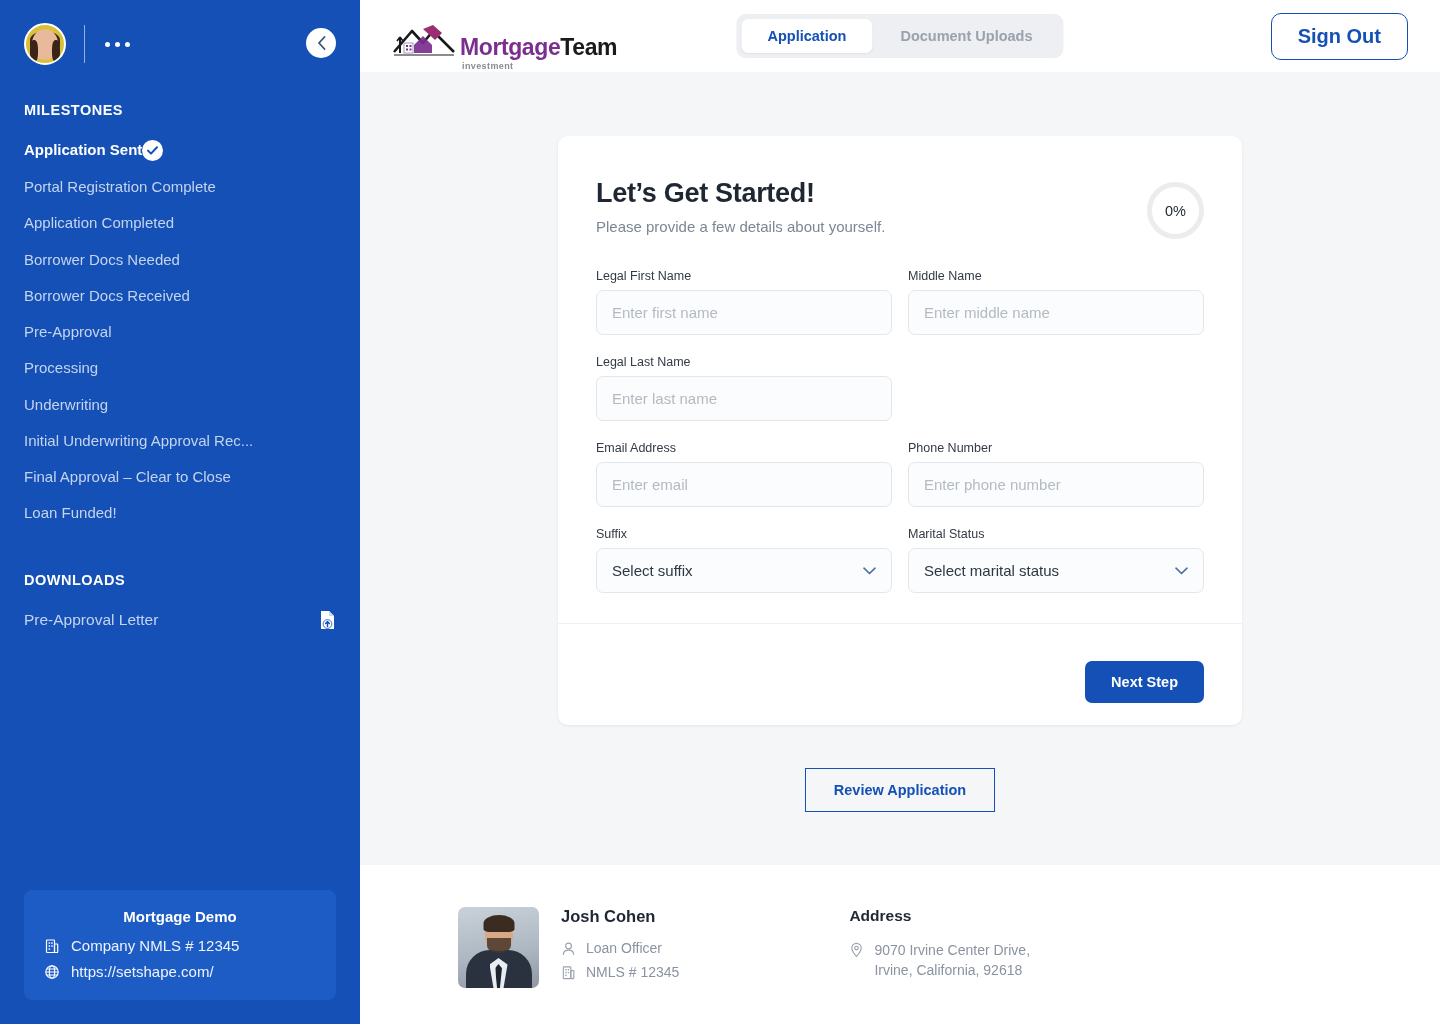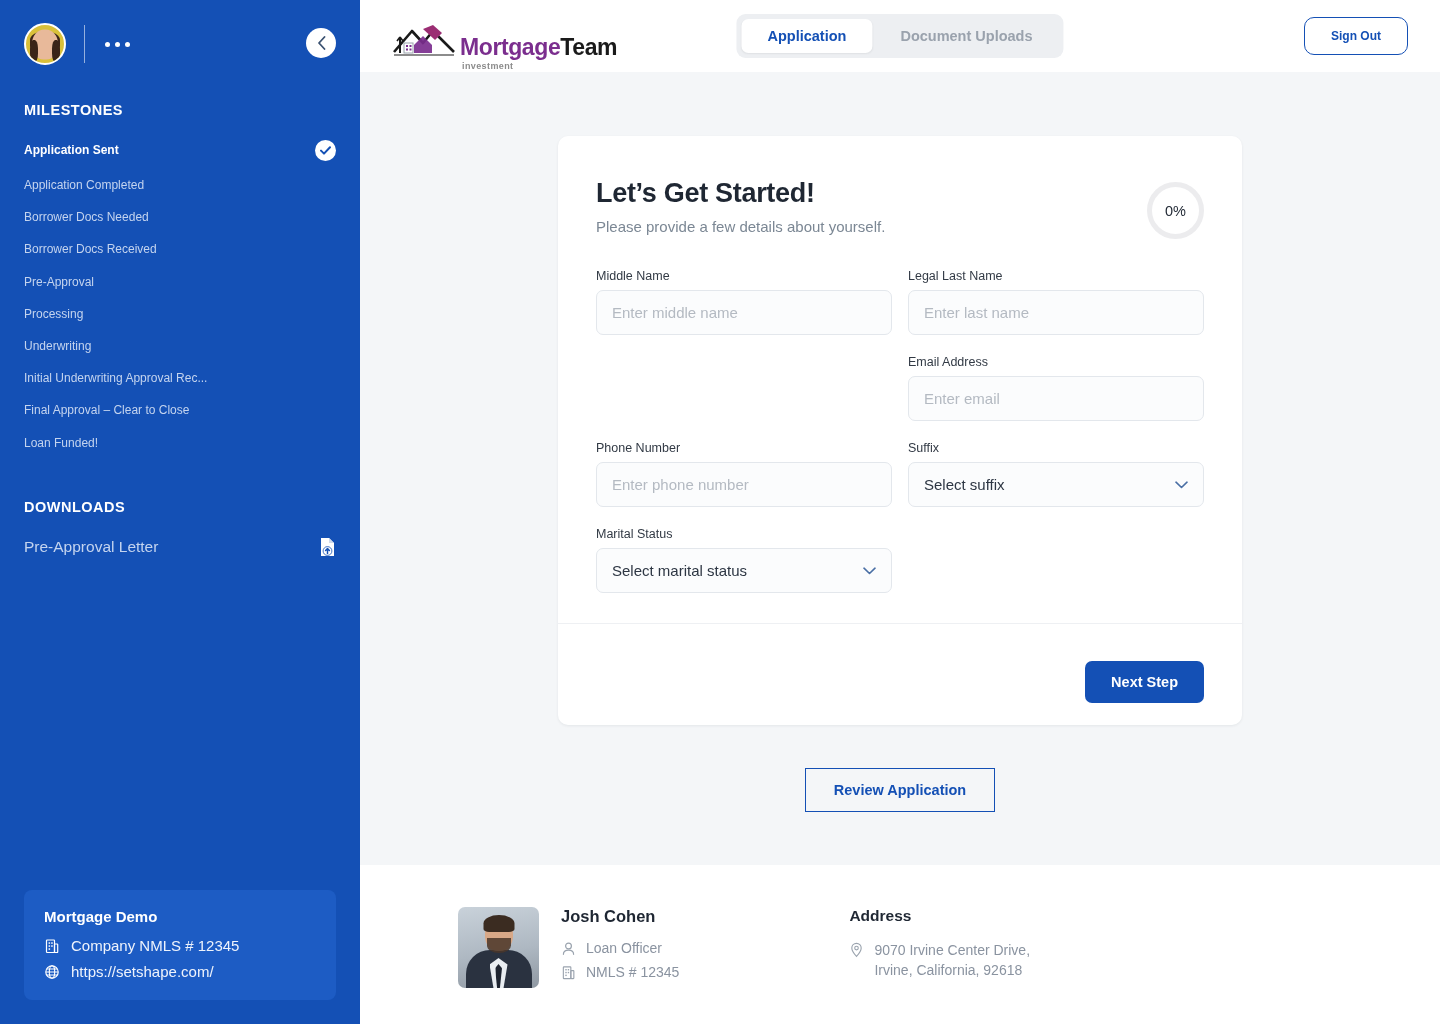--- a/index.html
+++ b/index.html
@@ -59,22 +59,22 @@
     background: #ffffff; display: flex; align-items: center; justify-content: center;
     cursor: pointer;
   }
   .collapse-btn svg { display: block; }
 
   .sb-section-title {
     font-size: 14.5px; font-weight: bold; letter-spacing: .5px;
     color: #ffffff; padding: 0 24px; margin-top: 36px; margin-bottom: 14px;
   }
   .milestone {
-    padding: 8px 24px; font-size: 12px; color: #c4d4ef;
-    display: flex; align-items: center; justify-content: space-between;
+    padding: 8px 24px; font-size: 15px; color: #c4d4ef;
+    display: flex; align-items: center; justify-content: flex-start;
     cursor: pointer; line-height: 1.35;
   }
   .milestone.active { color: #ffffff; font-weight: bold; }
   .check-badge {
     width: 21px; height: 21px; border-radius: 50%; background: #ffffff;
     display: flex; align-items: center; justify-content: center; flex: 0 0 21px;
   }
   .downloads-title {
     font-size: 14.5px; font-weight: bold; letter-spacing: .5px;
     color: #ffffff; padding: 0 24px; margin-top: 40px; margin-bottom: 14px;
@@ -82,21 +82,21 @@
   .dl-row {
     padding: 8px 24px; font-size: 15.5px; color: #c4d4ef;
     display: flex; align-items: center; justify-content: space-between; cursor: pointer;
   }
   .dl-icon { width: 18px; height: 20px; flex: 0 0 18px; }
 
   .company-card {
     position: absolute; left: 24px; bottom: 24px; width: 312px;
     background: #1d5cc4; border-radius: 8px; padding: 18px 20px 20px 20px;
   }
-  .company-card h4 { font-size: 15px; font-weight: bold; color: #ffffff; margin-bottom: 12px; }
+  .company-card h4 { font-size: 15px; font-weight: bold; color: #ffffff; margin-bottom: 12px; text-align: center; }
   .cc-row { display: flex; align-items: center; gap: 11px; font-size: 15px; color: #eef3fc; margin-top: 9px; }
   .cc-row svg { flex: 0 0 16px; }
 
   
   .main { flex: 1; height: 1024px; display: flex; flex-direction: column; background: #F4F6F8; }
 
   .topbar {
     height: 72px; background: #ffffff; display: flex; align-items: center;
     padding: 0 32px; position: relative; flex: 0 0 72px;
   }
@@ -116,21 +116,21 @@
   }
   .tab {
     padding: 9px 26px; border-radius: 7px; font-size: 14.5px; font-weight: bold;
     color: #9aa2ad; cursor: pointer; white-space: nowrap;
   }
   .tab.active { background: #ffffff; color: #1450B5; box-shadow: 0 1px 2px rgba(0,0,0,.06); }
 
   .signout {
     position: absolute; right: 32px;
     border: 1.6px solid #1450B5; color: #1450B5; background: #ffffff;
-    border-radius: 10px; padding: 11px 26px; font-size: 12px; font-weight: bold;
+    border-radius: 10px; padding: 11px 26px; font-size: 20px; font-weight: bold;
     cursor: pointer; font-family: inherit;
   }
 
   .content {
     flex: 1; background: #F4F6F8; padding-top: 64px; overflow: hidden;
   }
 
   .card {
     width: 684px; margin: 0 auto; background: #ffffff;
     border-radius: 10px; box-shadow: 0 1px 3px rgba(16,24,40,.07);
@@ -235,20 +235,23 @@
 
     <div class="sb-section-title">MILESTONES</div>
 
     <div class="milestone active">
       <span>Application Sent</span>
       <span class="check-badge">
         <svg width="11" height="9" viewBox="0 0 11 9">
             <path d="M1 4.6L4 7.6 10 1.2" stroke="#1450B5" stroke-width="2" fill="none" stroke-linecap="round" stroke-linejoin="round"></path>
           </svg>
       </span>
+    </div>
+    <div class="milestone">
+      <span>Portal Registration Complete</span>
     </div>
     <div class="milestone">
       <span>Application Completed</span>
     </div>
     <div class="milestone">
       <span>Borrower Docs Needed</span>
     </div>
     <div class="milestone">
       <span>Borrower Docs Received</span>
     </div>
@@ -347,20 +350,24 @@
         <div class="card-body">
           <div class="card-head">
             <div>
               <h1 class="card-title">Let’s Get Started!</h1>
               <p class="card-sub">Please provide a few details about yourself.</p>
             </div>
             <div class="progress-ring">0%</div>
           </div>
 
           <div class="form-grid">
+            <div class="field">
+              <label>Legal First Name</label>
+              <input type="text" placeholder="Enter first name" style="">
+            </div>
             <div class="field">
               <label>Middle Name</label>
               <input type="text" placeholder="Enter middle name" style="">
             </div>
 
             <div class="field">
               <label>Legal Last Name</label>
               <input type="text" placeholder="Enter last name" style="">
             </div>
             <div class="spacer-cell"></div>

